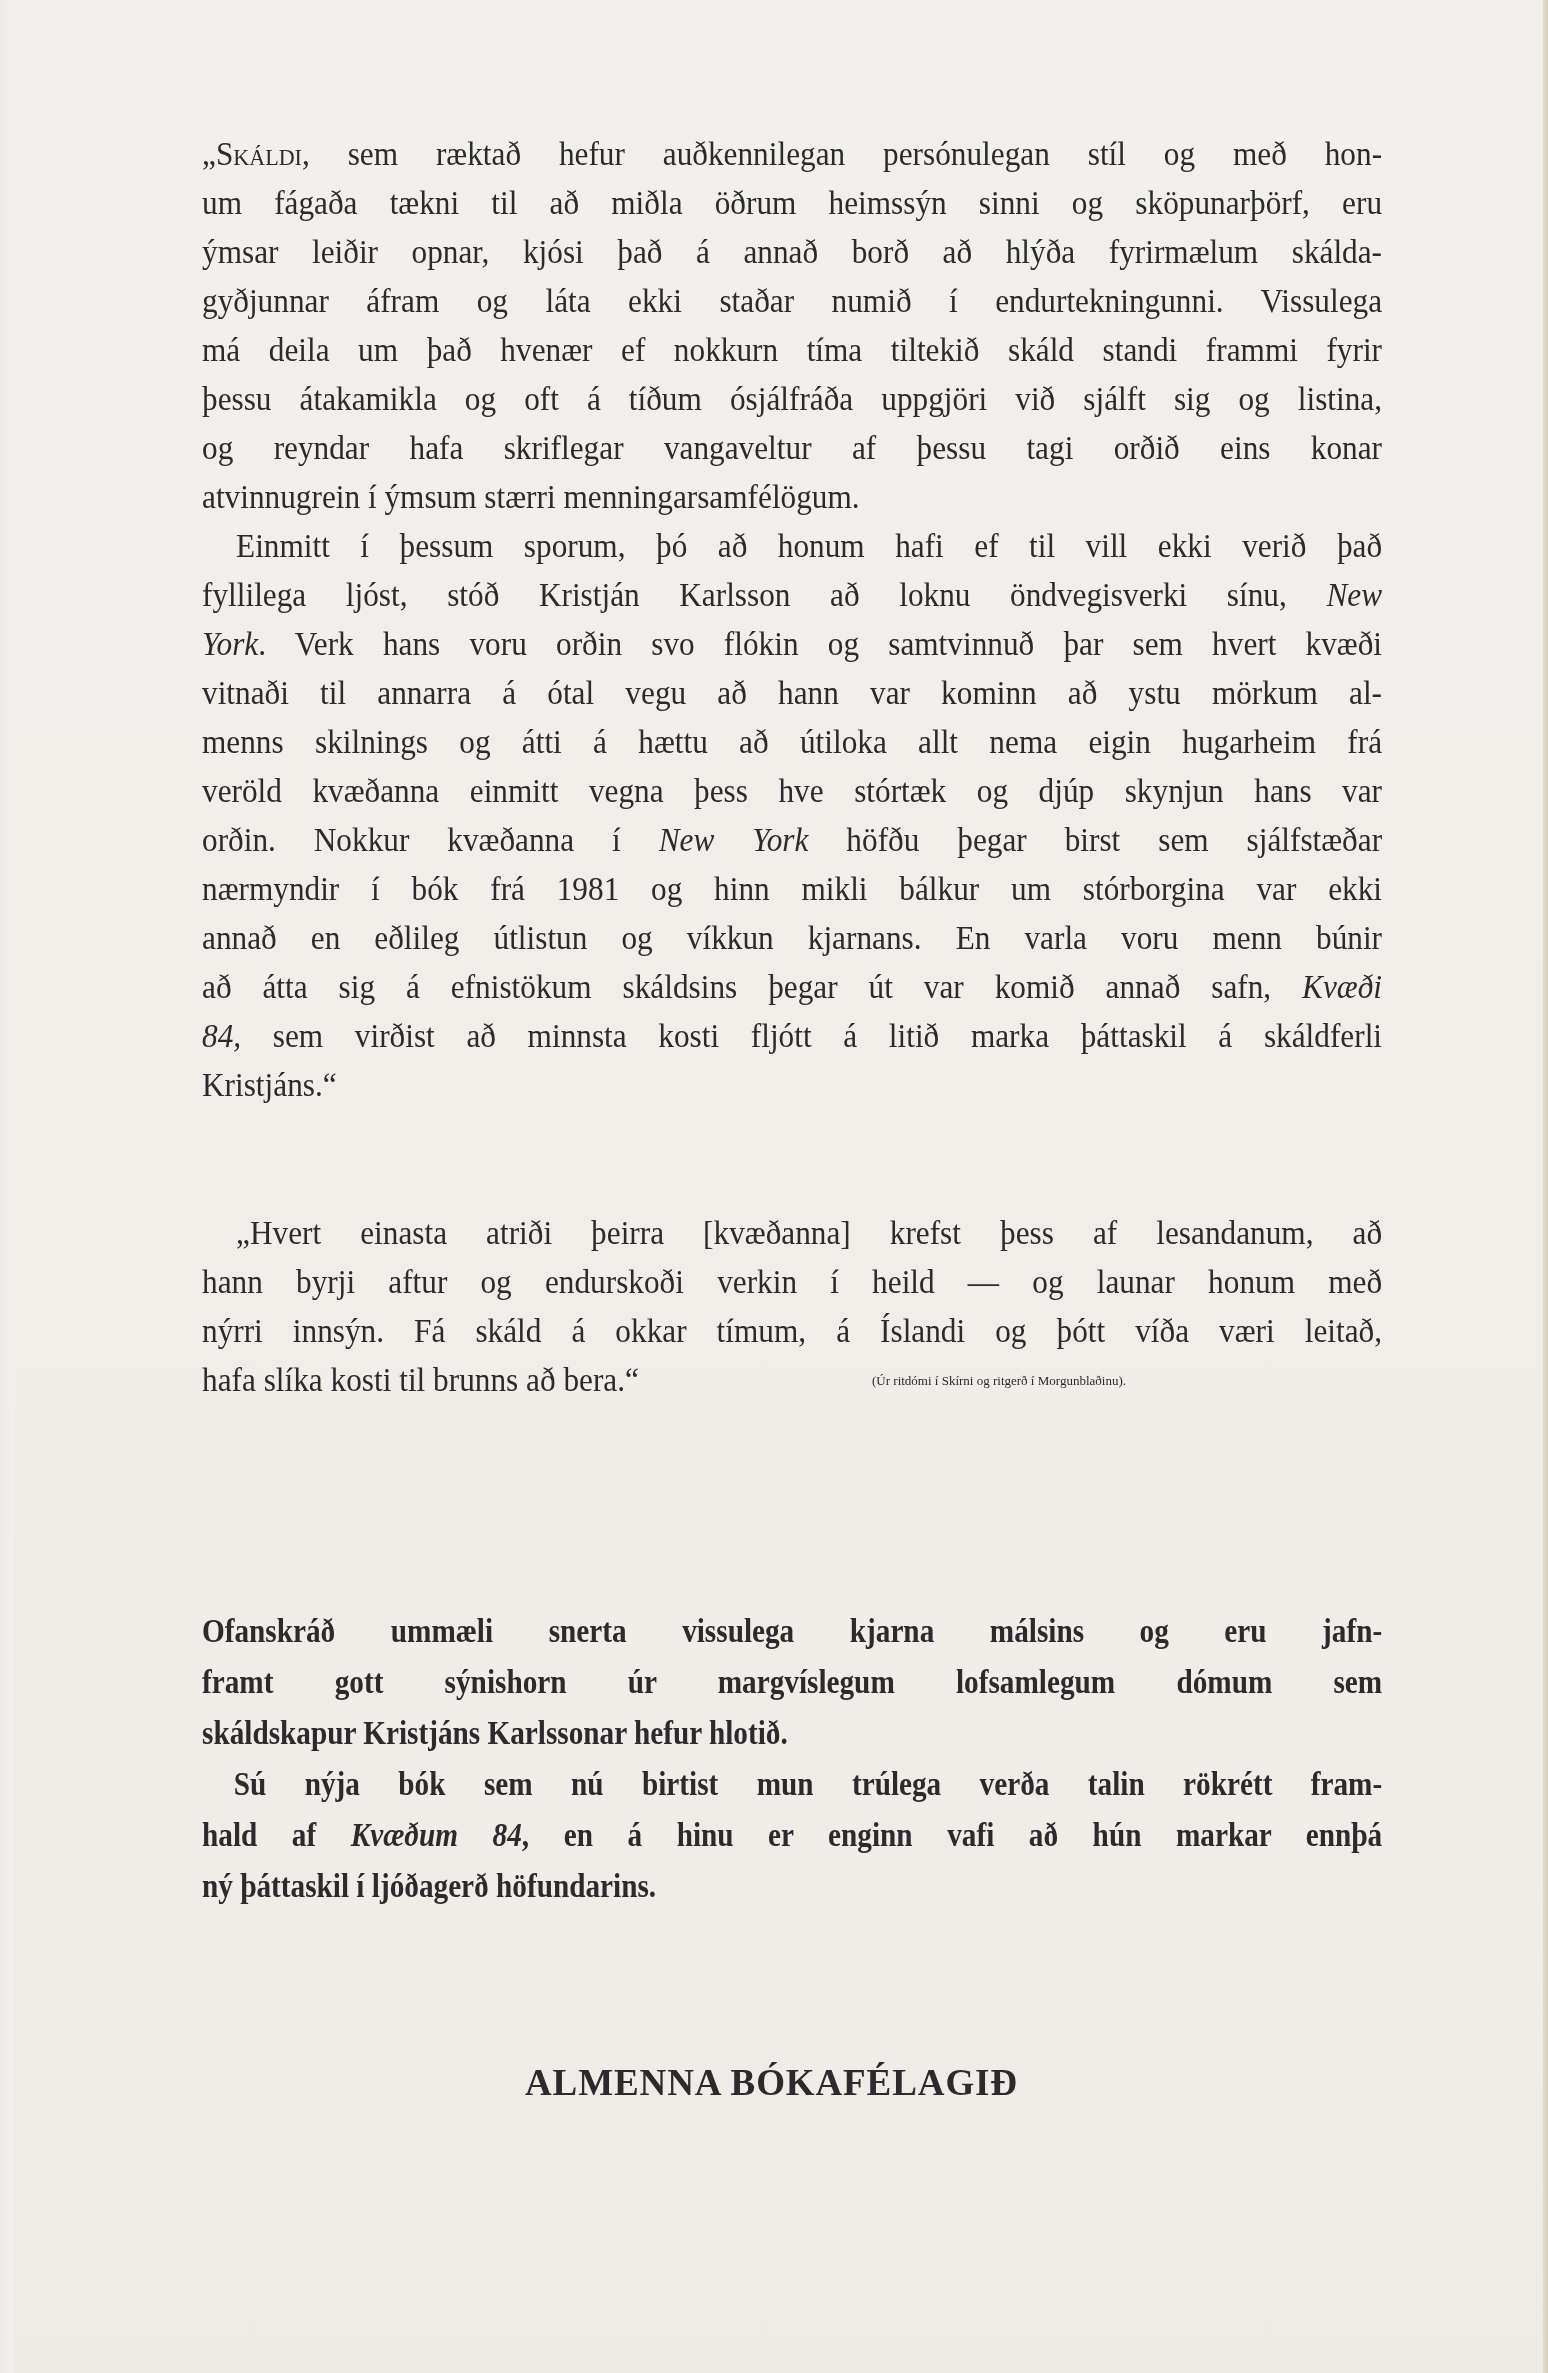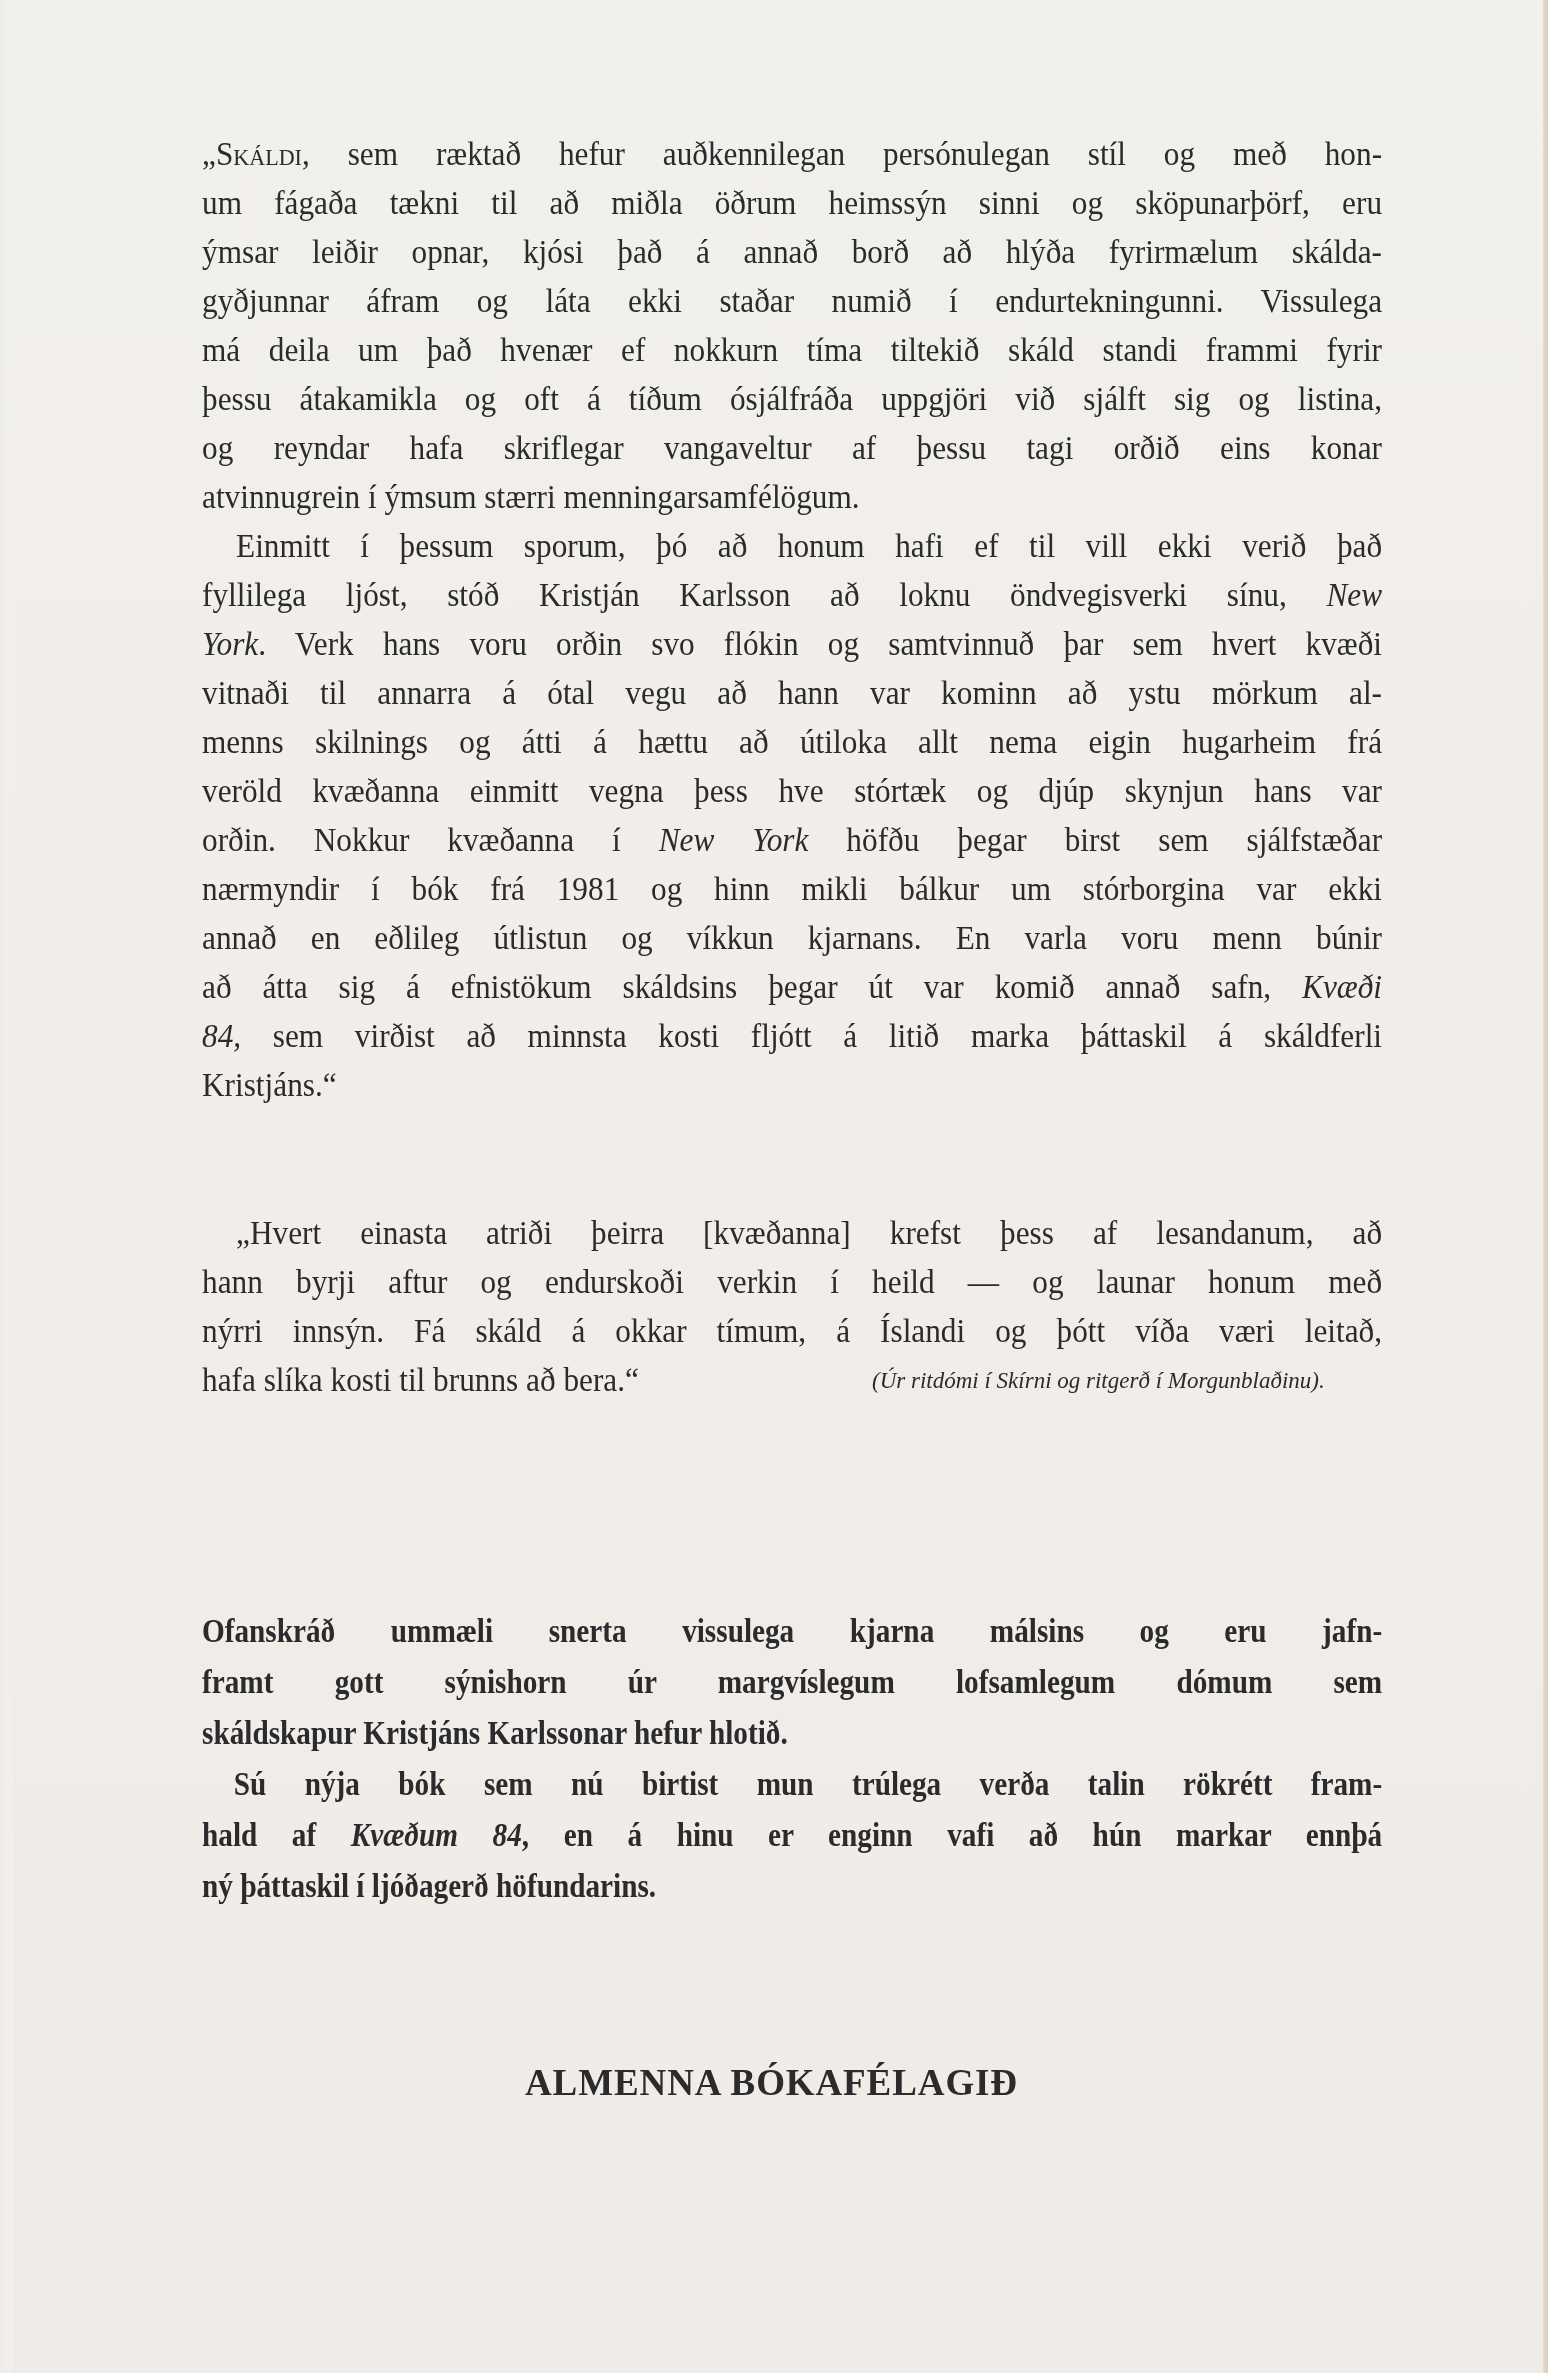--- a/index.html
+++ b/index.html
@@ -29,21 +29,21 @@
     transform: scaleX(0.92); transform-origin: left center; width: 108.7%;
   }
   .line.last { text-align-last: left; }
   .line.indent { padding-left: 37px; box-sizing: border-box; }
   .sc { font-variant: small-caps; }
   i { font-style: italic; }
   .quote1 { top: 129px; }
   .quote2 { top: 1208px; }
   .attrib { position: absolute; left: 872px; top: 1364px; }
   .attrib-name { font-style: italic; font-size: 33px; line-height: 45px; display:block; }
-  .attrib-src { font-style: italic; font-size: 23px; line-height: 33px; display:block; }
+  .attrib-src { font-size: 13px; line-height: 33px; display:block; }
   .bold-block { top: 1605px; font-family: Liberation Serif, serif; }
   .bold-block .line { font-weight: bold; font-size: 34px; height: 51px; line-height: 51px; transform: scaleX(0.86); width: 116.3%; }
   .publisher {
     position: absolute; left: 0; width: 1543px; top: 2037px; text-align: center;
     font-weight: bold; font-size: 37px; letter-spacing: 0.9px; margin-top: 24px;
   }
 </style>
 </head>
 <body>
 

